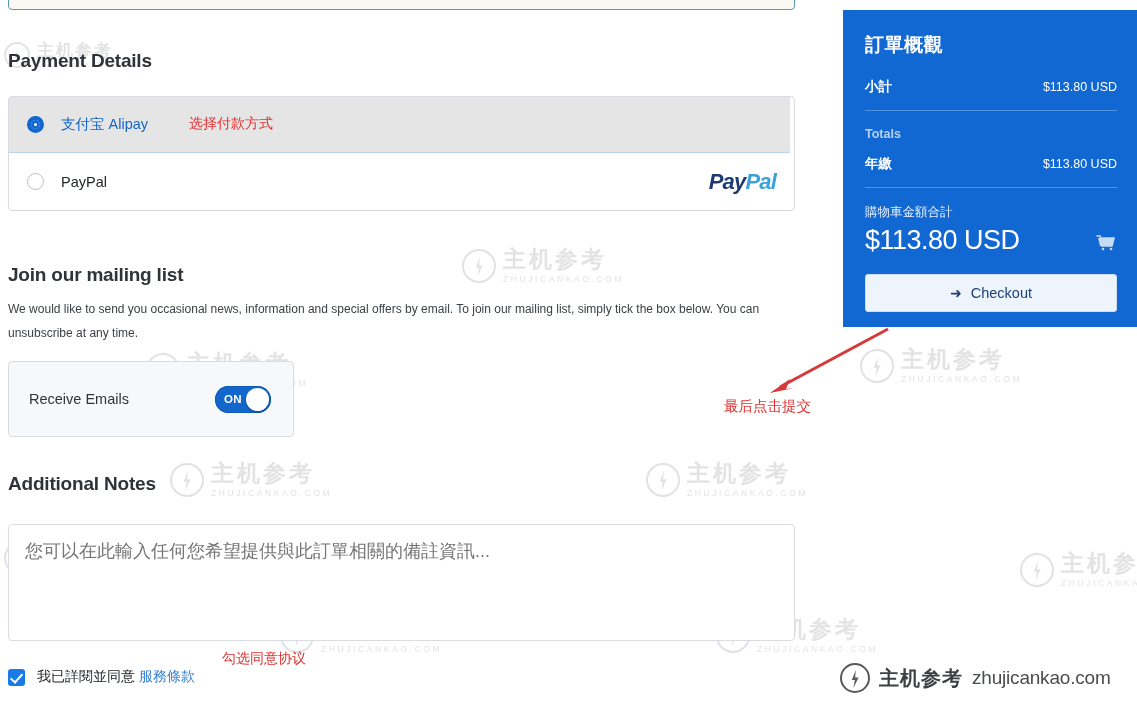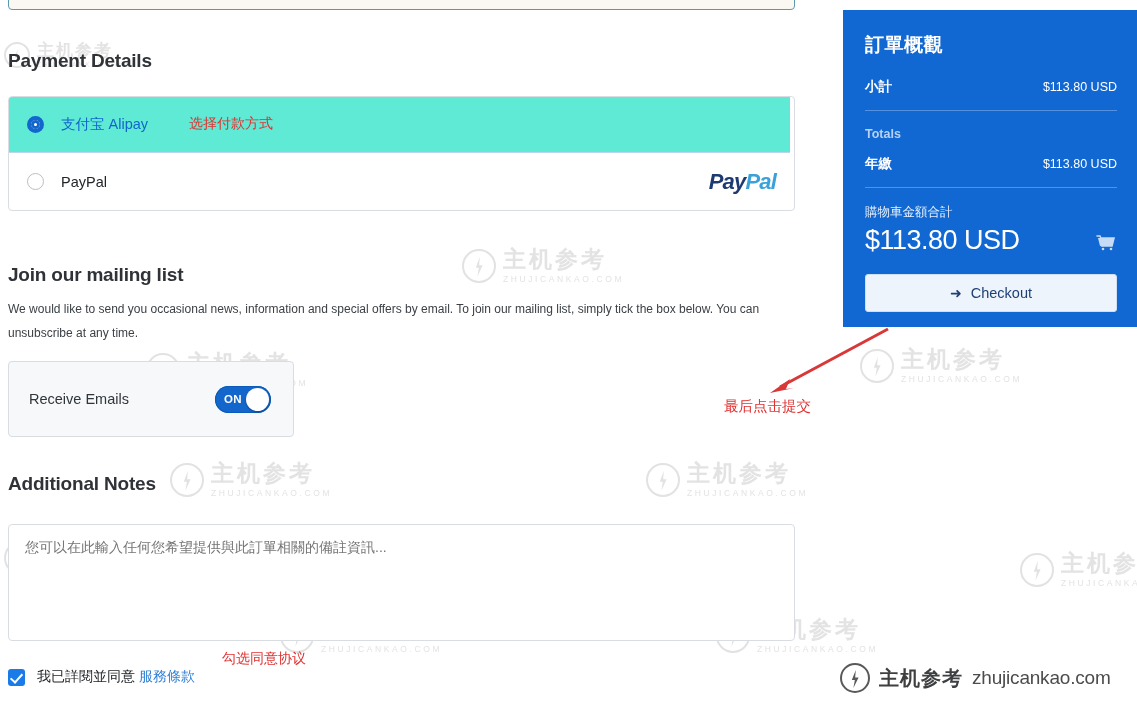--- a/index.html
+++ b/index.html
@@ -71,21 +71,21 @@
     border-radius: 4px;
     background: #ffffff;
     overflow: hidden;
   }
   .pay-row {
     display: flex; align-items: center;
     height: 57px; padding: 0 18px;
     position: relative;
   }
   .pay-row.selected {
-    background: #5eead4;
+    background: #e5e5e5;
     border: 1px solid #bcd6ef;
     border-left: none; border-right: none;
     margin: -1px 4px 0 0;
   }
   .radio {
     width: 17px; height: 17px; border-radius: 50%;
     border: 1.6px solid #b9bfc6;
     background: #fff;
     flex: none; margin-right: 17px;
     position: relative;
@@ -141,21 +141,21 @@
     box-shadow: 0 1px 2px rgba(0,0,0,.3);
   }
 
   .notes-area {
     position: absolute; left: 8px; top: 524px;
     width: 787px; height: 117px;
     border: 1px solid #d9dde2;
     border-radius: 4px;
     background: #ffffff;
     padding: 14px 16px;
-    font-size: 14px;
+    font-size: 18px;
     color: #b9bec4;
     font-family: "Liberation Sans", "DejaVu Sans", sans-serif;
     resize: none;
     outline: none;
   }
 
   .agree-row {
     position: absolute; left: 8px; top: 668px;
     display: flex; align-items: center; gap: 12px;
   }

